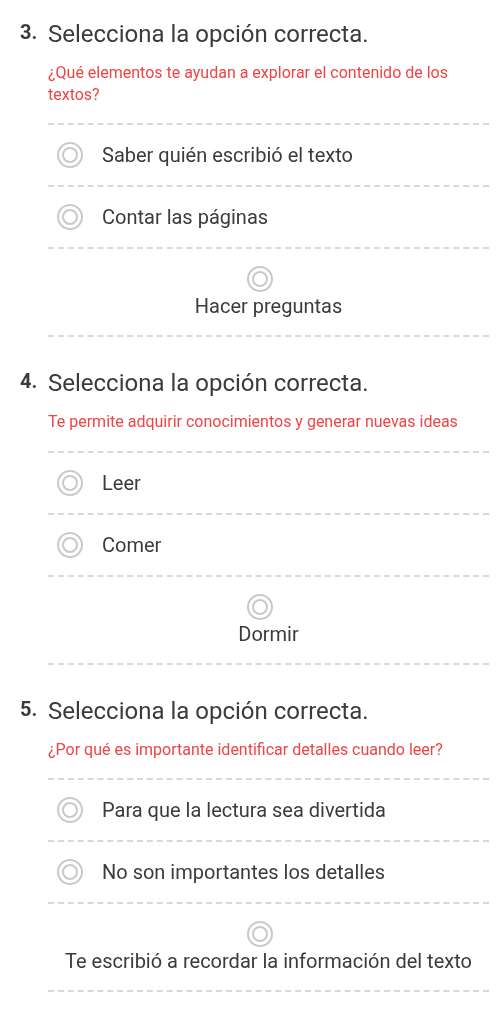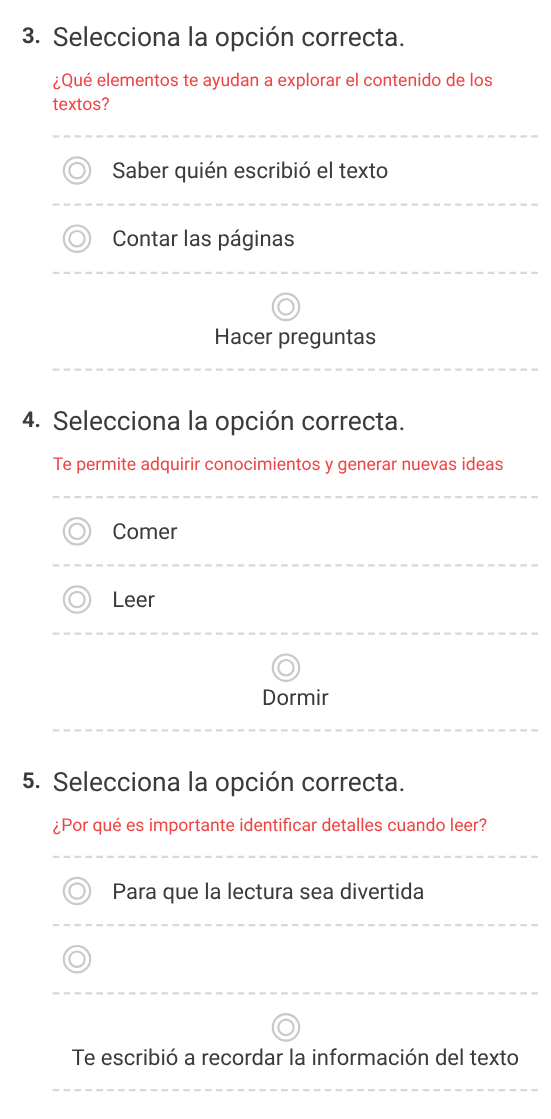--- a/index.html
+++ b/index.html
@@ -112,30 +112,30 @@
       </div>
     </div>
     <div class="options">
       <div class="option-row">
         <span class="radio">
           <svg viewBox="0 0 28 28">
               <circle cx="14" cy="14" r="12" fill="none" stroke="#c9c9c9" stroke-width="2"></circle>
               <circle cx="14" cy="14" r="7" fill="none" stroke="#c9c9c9" stroke-width="2"></circle>
             </svg>
         </span>
-        <span class="opt-label">Comer</span>
+        <span class="opt-label">Leer</span>
       </div>
       <div class="option-row">
         <span class="radio">
           <svg viewBox="0 0 28 28">
               <circle cx="14" cy="14" r="12" fill="none" stroke="#c9c9c9" stroke-width="2"></circle>
               <circle cx="14" cy="14" r="7" fill="none" stroke="#c9c9c9" stroke-width="2"></circle>
             </svg>
         </span>
-        <span class="opt-label">Leer</span>
+        <span class="opt-label">Comer</span>
       </div>
       <div class="option-row">
         <span class="radio">
           <svg viewBox="0 0 28 28">
               <circle cx="14" cy="14" r="12" fill="none" stroke="#c9c9c9" stroke-width="2"></circle>
               <circle cx="14" cy="14" r="7" fill="none" stroke="#c9c9c9" stroke-width="2"></circle>
             </svg>
         </span>
         <span class="opt-label">Dormir</span>
       </div>
@@ -160,20 +160,21 @@
         </span>
         <span class="opt-label">Para que la lectura sea divertida</span>
       </div>
       <div class="option-row">
         <span class="radio">
           <svg viewBox="0 0 28 28">
               <circle cx="14" cy="14" r="12" fill="none" stroke="#c9c9c9" stroke-width="2"></circle>
               <circle cx="14" cy="14" r="7" fill="none" stroke="#c9c9c9" stroke-width="2"></circle>
             </svg>
         </span>
+        <span class="opt-label">No son importantes los detalles</span>
       </div>
       <div class="option-row">
         <span class="radio">
           <svg viewBox="0 0 28 28">
               <circle cx="14" cy="14" r="12" fill="none" stroke="#c9c9c9" stroke-width="2"></circle>
               <circle cx="14" cy="14" r="7" fill="none" stroke="#c9c9c9" stroke-width="2"></circle>
             </svg>
         </span>
         <span class="opt-label">Te escribió a recordar la información del texto</span>
       </div>

